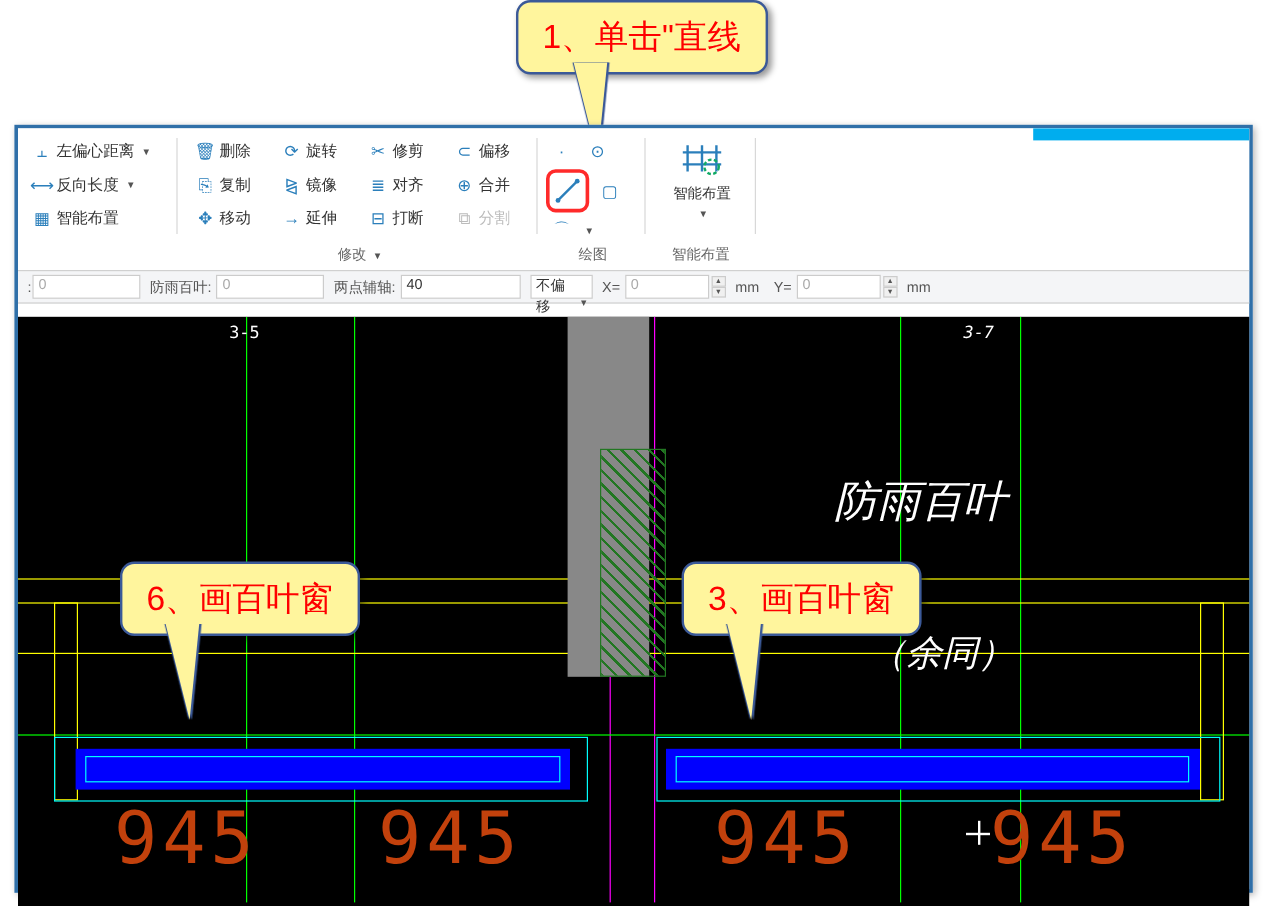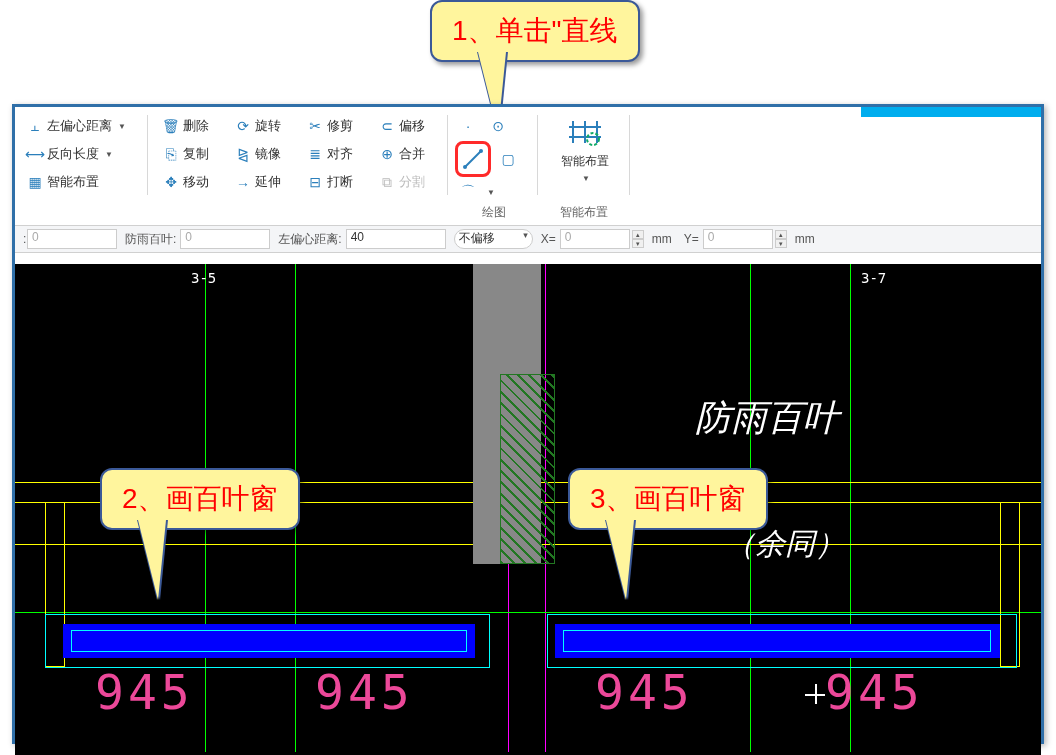--- a/index.html
+++ b/index.html
@@ -17,21 +17,21 @@
   .line-btn { width: 36px; height: 36px; border: 3px solid #ff2a2a; border-radius: 8px; display: flex; align-items: center; justify-content: center; background: #fff; }
   .param-bar { position: relative; height: 28px; background: #f4f5f7; border-top: 1px solid #d0d0d0; border-bottom: 1px solid #d0d0d0; display: flex; align-items: center; font-size: 12px; color: #777; }
   .param-label { padding: 0 4px 0 8px; color: #555; }
   .param-input { background: #fff; border: 1px solid #ccc; height: 20px; padding: 0 4px; color: #aaa; }
   .param-select { background: #fff; border: 1px solid #ccc; height: 20px; padding: 0 18px 0 4px; color: #333; position: relative; }
   .param-select::after { content: "▾"; position: absolute; right: 4px; font-size: 9px; color: #555; }
   .spin { display: inline-flex; flex-direction: column; margin-left: 2px; }
   .spin div { width: 12px; height: 9px; background: #f0f0f0; border: 1px solid #ccc; font-size: 7px; line-height: 7px; text-align: center; color: #555; }
   .canvas { position: relative; height: 596px; background: #000; overflow: hidden; margin-top: 11px; }
   .grid-label { position: absolute; color: #fff; font-size: 14px; font-family: monospace; }
-  .dim-text { position: absolute; color: #ec4899; font-family: monospace; font-size: 48px; letter-spacing: 4px; }
+  .dim-text { position: absolute; color: #c2410c; font-family: monospace; font-size: 60px; letter-spacing: 4px; }
   .cad-text { position: absolute; color: #fff; font-family: KaiTi, serif; font-size: 36px; font-style: italic; }
   .green-line-v { position: absolute; width: 1px; background: #00ff00; }
   .green-line-h { position: absolute; height: 1px; background: #00ff00; }
   .magenta-line-v { position: absolute; width: 1px; background: #ff00ff; }
   .yellow-line-h { position: absolute; height: 1px; background: #ffff00; }
   .grey-col { position: absolute; background: #888; }
   .hatch { position: absolute; background: repeating-linear-gradient(45deg, #227722, #227722 2px, transparent 2px, transparent 8px); border: 1px solid #227722; }
   .blue-box { position: absolute; background: #0000ff; }
   .cyan-box { position: absolute; border: 1px solid #00ffff; }
   .callout { position: absolute; }
@@ -130,20 +130,21 @@
           </div>
         <div class="rb-btn" style="margin-top:2px;">
             <span class="rb-icon">⊕</span>
             <span>合并</span>
           </div>
         <div class="rb-btn" style="margin-top:2px; color:#bbb;">
             <span class="rb-icon" style="color:#bbb;">⧉</span>
             <span>分割</span>
           </div>
       </div>
+      <div class="group-label" style="left:142px; width:286px;"><span>修改</span> <span class="drop">▼</span></div>
       <div class="divider" style="left:432px;"></div>
 
       <div class="rb-group" style="left:440px; width:78px;">
         <div style="display:flex; gap:4px; align-items:center;">
           <span class="rb-icon" style="width:26px;height:26px;">·</span>
           <span class="rb-icon" style="width:26px;height:26px;">⊙</span>
         </div>
         <div style="display:flex; gap:4px; align-items:center; margin-top:2px;">
           <div class="line-btn">
             <svg width="22" height="22">
@@ -177,23 +178,23 @@
       </div>
       <div class="group-label" style="left:528px; width:82px;">智能布置</div>
       <div class="divider" style="left:614px;"></div>
     </div>
 
     <div class="param-bar">
       <span class="param-label" style="width:10px;">:</span>
       <span class="param-input" style="width:90px;">0</span>
       <span class="param-label">防雨百叶:</span>
       <span class="param-input" style="width:90px;">0</span>
-      <span class="param-label">左偏心距离:</span>
+      <span class="param-label">两点辅轴:</span>
       <span class="param-input" style="width:100px; color:#333;">40</span>
-      <span class="param-select" style="width:79px; margin-left:8px;border-radius:10px;">不偏移</span>
+      <span class="param-select" style="width:52px; margin-left:8px;">不偏移</span>
       <span class="param-label">X=</span>
       <span class="param-input" style="width:70px;">0</span>
       <span class="spin">
           <div>▴</div>
           <div>▾</div>
         </span>
       <span class="param-label">mm</span>
       <span class="param-label">Y=</span>
       <span class="param-input" style="width:70px;">0</span>
       <span class="spin">
@@ -225,35 +226,35 @@
 
       <div class="blue-box" style="left:48px; top:360px; width:412px; height:34px;"></div>
       <div class="blue-box" style="left:540px; top:360px; width:445px; height:34px;"></div>
 
       <div class="cyan-box" style="left:30px; top:350px; width:445px; height:54px;"></div>
       <div class="cyan-box" style="left:532px; top:350px; width:470px; height:54px;"></div>
       <div class="cyan-box" style="left:56px; top:366px; width:396px; height:22px;"></div>
       <div class="cyan-box" style="left:548px; top:366px; width:428px; height:22px;"></div>
 
       <div class="grid-label" style="left:176px; top:6px;">3-5</div>
-      <div class="grid-label" style="left:846px; top:6px;">3-7</div>
+      <div class="grid-label" style="left:788px; top:6px;font-style:italic;">3-7</div>
       <div class="cad-text" style="left:680px; top:130px;">防雨百叶</div>
       <div class="cad-text" style="left:710px; top:260px; font-size:30px;">（余同）</div>
 
       <div class="dim-text" style="left:80px; top:400px;">945</div>
       <div class="dim-text" style="left:300px; top:400px;">945</div>
       <div class="dim-text" style="left:580px; top:400px;">945</div>
       <div class="dim-text" style="left:810px; top:400px;">945</div>
 
       <div class="cursor-cross" style="left:800px; top:430px;"></div>
     </div>
   </div>
 
   <div class="callout" style="left:100px; top:468px;">
-    <div class="callout-bubble">2、画百叶窗</div>
+    <div class="callout-bubble">6、画百叶窗</div>
     <div class="callout-tail" style="left:38px; top:52px;">
       <div class="tail-down-border" style="position:absolute; left:-2px; top:-2px;"></div>
       <div class="tail-down" style="position:absolute;"></div>
     </div>
   </div>
 
   <div class="callout" style="left:568px; top:468px;border-radius:26px;">
     <div class="callout-bubble">3、画百叶窗</div>
     <div class="callout-tail" style="left:38px; top:52px;">
       <div class="tail-down-border" style="position:absolute; left:-2px; top:-2px;"></div>

